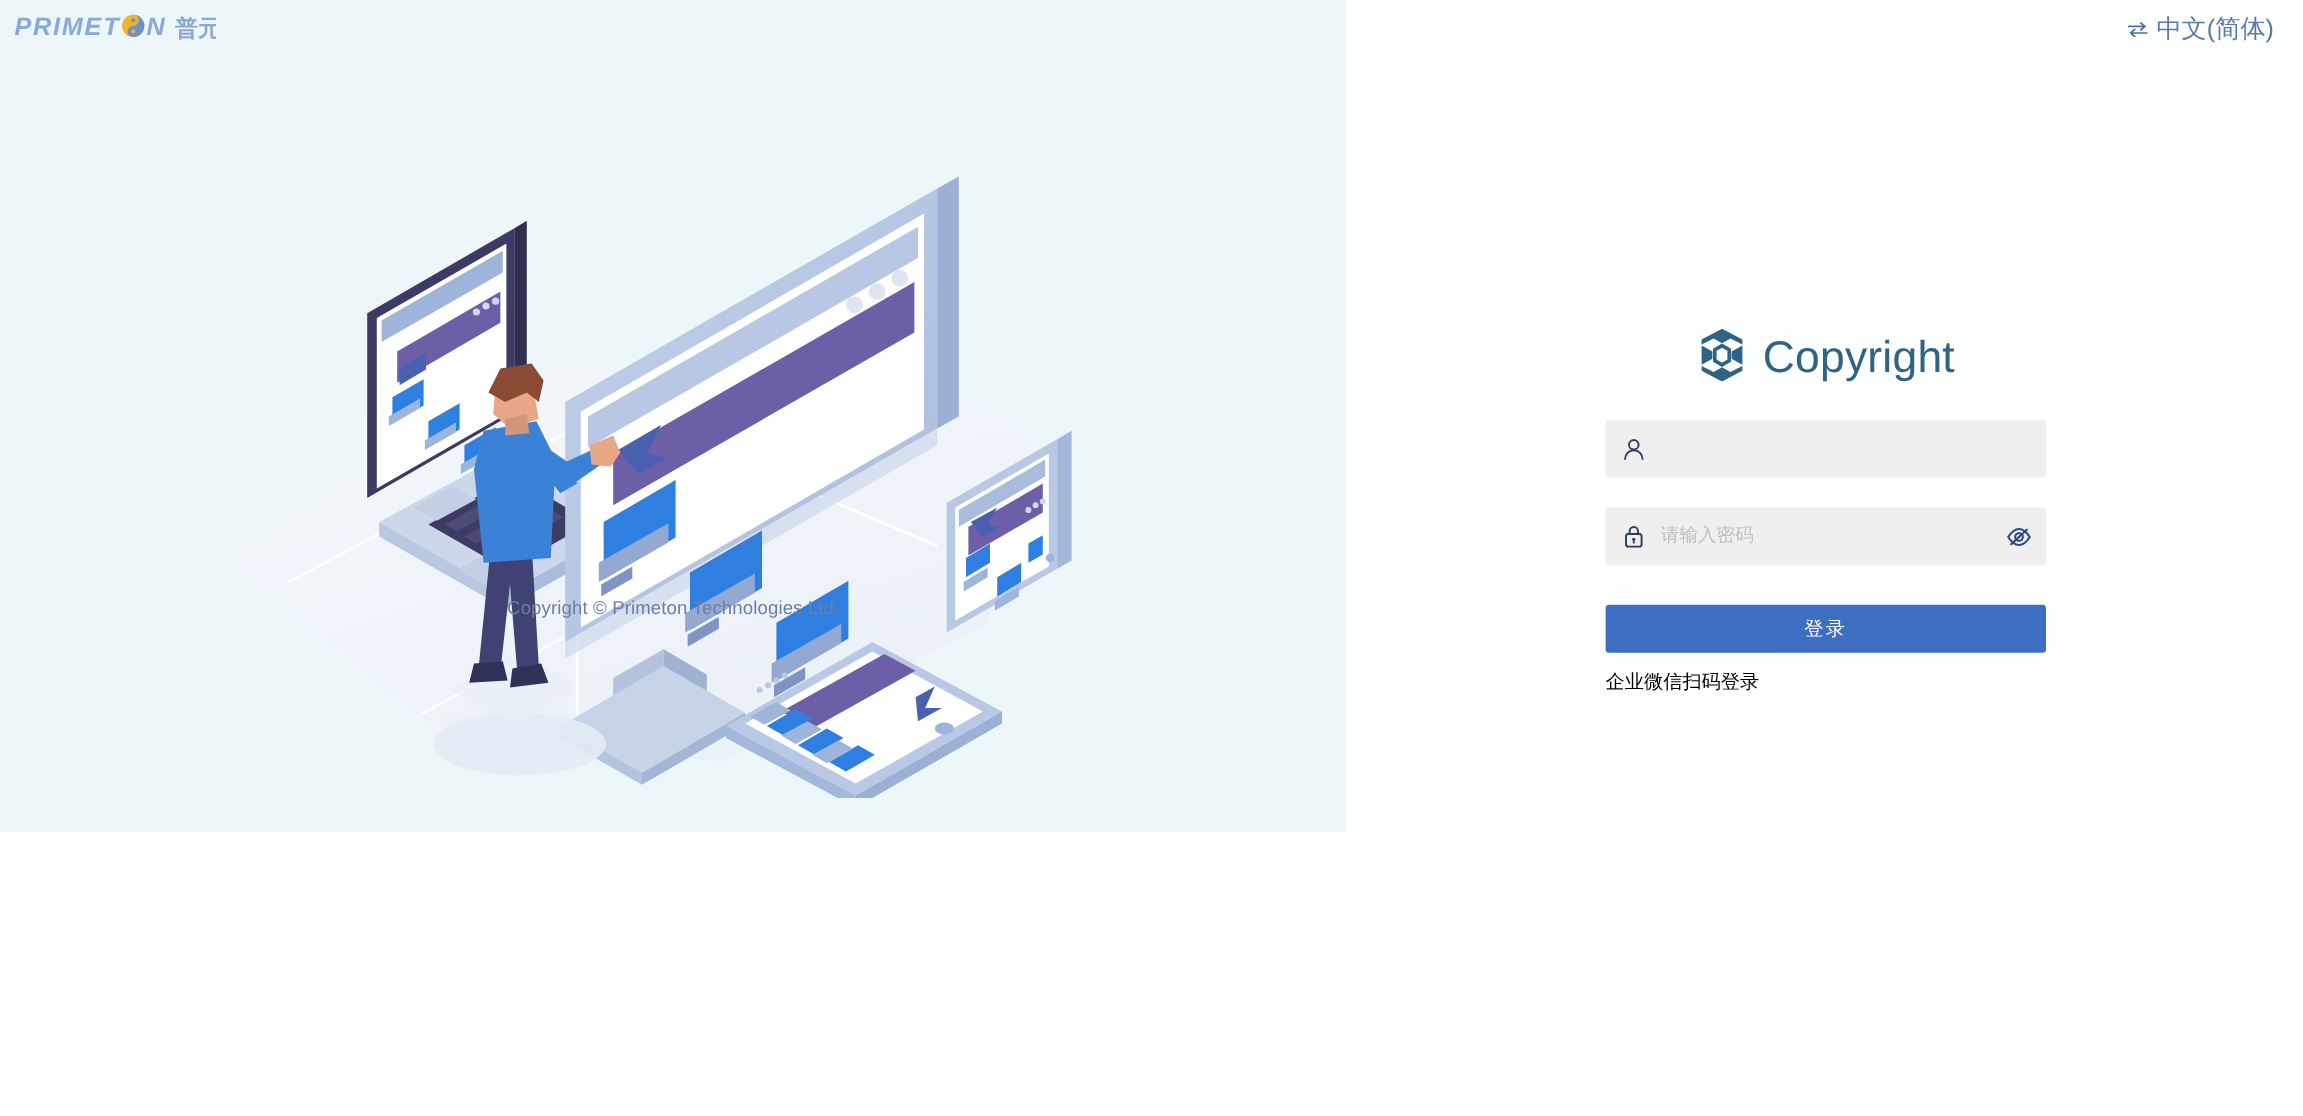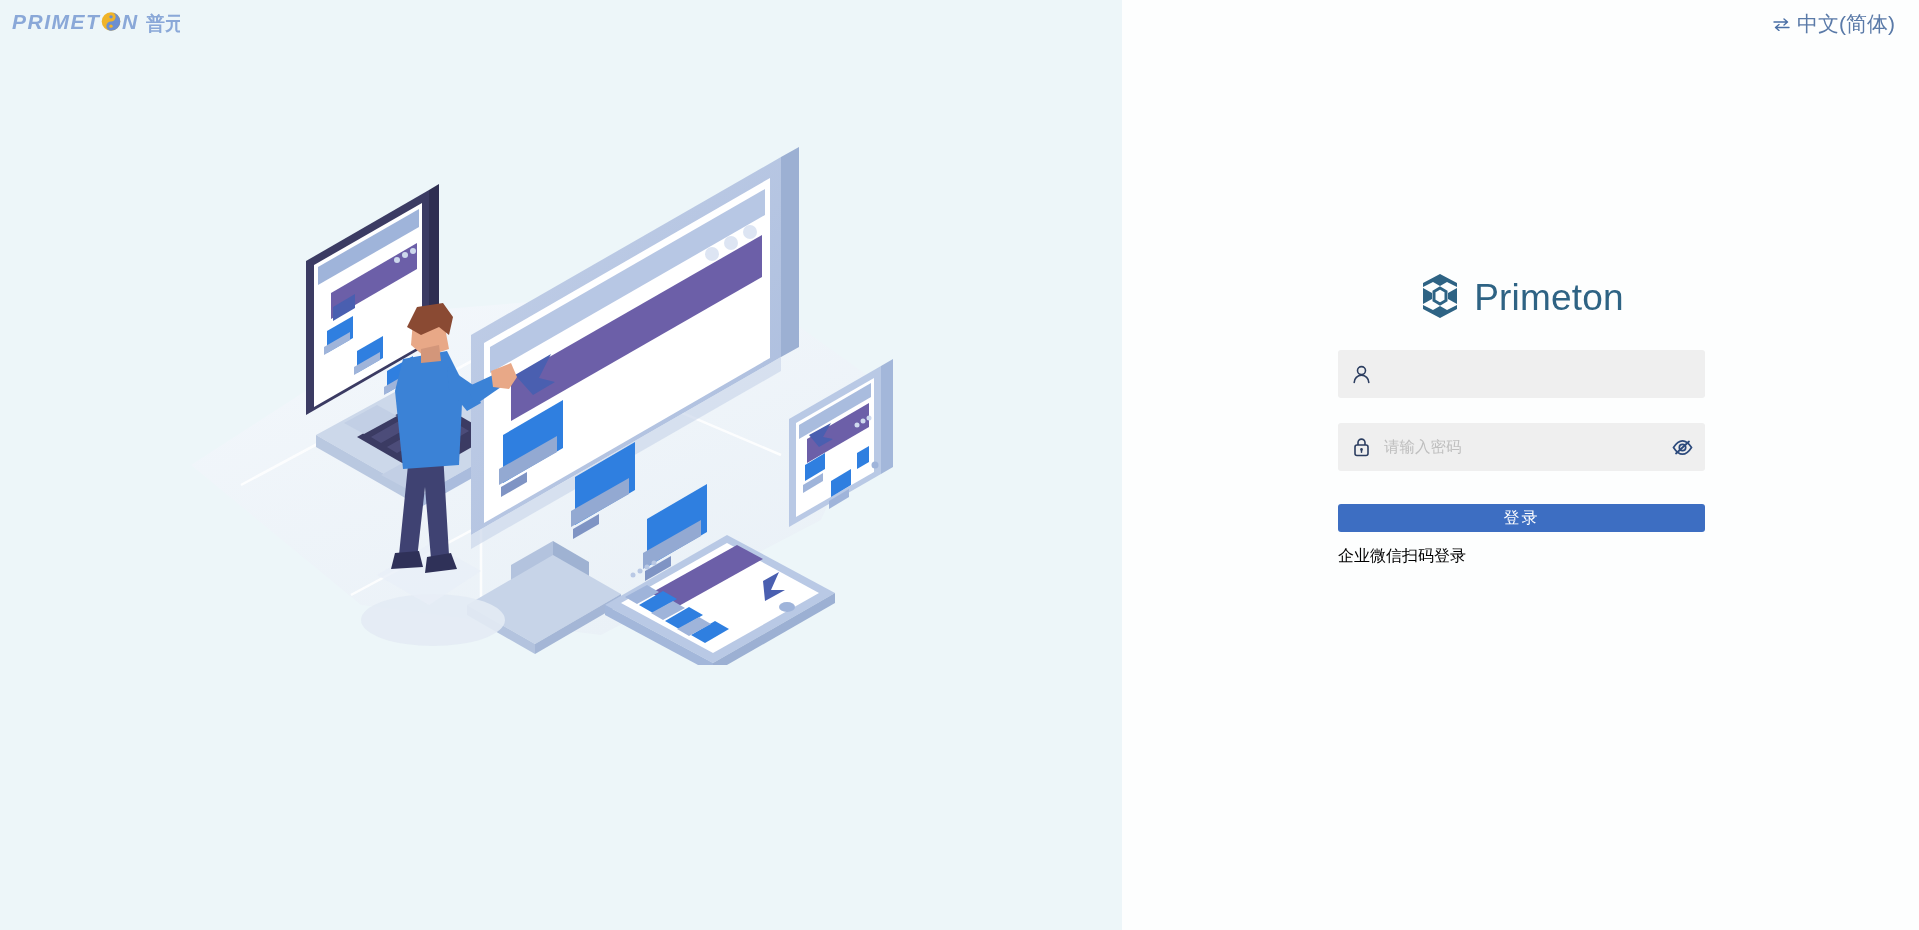--- a/index.html
+++ b/index.html
@@ -8,21 +8,21 @@
     height: 930px;
     overflow: hidden;
     font-family: "Liberation Sans", "DejaVu Sans", sans-serif;
   }
   .page { position: relative; width: 1919px; height: 930px; display: flex; }
 
   
   .left-panel {
     position: relative;
     width: 1122px;
-    height: 930px;
+    height: 693px;
     background: #edf6f9;
     overflow: hidden;
   }
   .brand-logo {
     position: absolute;
     top: 6px;
     left: 12px;
     display: flex;
     align-items: center;
     gap: 9px;
@@ -128,21 +128,21 @@
     flex: 0 0 46px;
     display: flex;
     align-items: center;
     justify-content: center;
     color: #2c4a7c;
     cursor: pointer;
   }
 
   .login-button {
     width: 100%;
-    height: 28px;
+    height: 40px;
     background: #3d6ec2;
     border: 0;
     border-radius: 3px;
     color: #ffffff;
     font-size: 16px;
     font-family: inherit;
     cursor: pointer;
     letter-spacing: 2px;
     margin-top: 8px;
   }
@@ -351,20 +351,21 @@
 
           <path d="M232 186 L262 182 L268 214 L244 222 L230 210 Z" fill="#e8a887"></path>
 
           <path d="M226 192 L236 172 L262 168 L272 182 L268 200 L258 192 L240 200 Z" fill="#8a4a33"></path>
 
           <path d="M240 214 L258 210 L260 226 L240 228 Z" fill="#d3967a"></path>
         </g>
       </svg>
     </div>
 
+    <div class="copyright">Copyright © Primeton Technologies Ltd.</div>
   </div>
 
   <div class="right-panel">
 
     <div class="lang-switch">
       <span class="swap-icon">
         <svg width="17" height="13" viewBox="0 0 17 13">
           <path d="M1 4 H14 M11 1 L14.5 4 L11 7" fill="none" stroke="#4a6fa5" stroke-width="1.4" stroke-linecap="round" stroke-linejoin="round"></path>
           <path d="M16 9.5 H3 M6 6.5 L2.5 9.5 L6 12.5" fill="none" stroke="#4a6fa5" stroke-width="1.4" stroke-linecap="round" stroke-linejoin="round"></path>
         </svg>
@@ -379,21 +380,21 @@
           <svg width="42" height="44" viewBox="0 0 42 44">
             <g fill="#2e6384">
               <path d="M21 0 L38 9 L38 13 L28 8 L21 12 L14 8 L4 13 L4 9 Z"></path>
               <path d="M4 14 L13 19 L13 25 L4 30 Z"></path>
               <path d="M38 14 L38 30 L29 25 L29 19 Z"></path>
               <path d="M4 31 L14 36 L21 32 L28 36 L38 31 L38 35 L21 44 L4 35 Z"></path>
               <path d="M21 14 L27 17.5 L27 26.5 L21 30 L15 26.5 L15 17.5 Z" fill="none" stroke="#2e6384" stroke-width="3"></path>
             </g>
           </svg>
         </span>
-        <span class="app-title">Primeton</span>
+        <span class="app-title">Copyright</span>
       </div>
 
       <div class="field">
         <span class="lead-icon">
           <svg width="19" height="19" viewBox="0 0 19 19">
             <circle cx="9.5" cy="5.6" r="4" fill="none" stroke="#2c3e60" stroke-width="1.6"></circle>
             <path d="M2.2 17.5 a7.3 7.3 0 0 1 14.6 0" fill="none" stroke="#2c3e60" stroke-width="1.6" stroke-linecap="round"></path>
           </svg>
         </span>
       </div>

